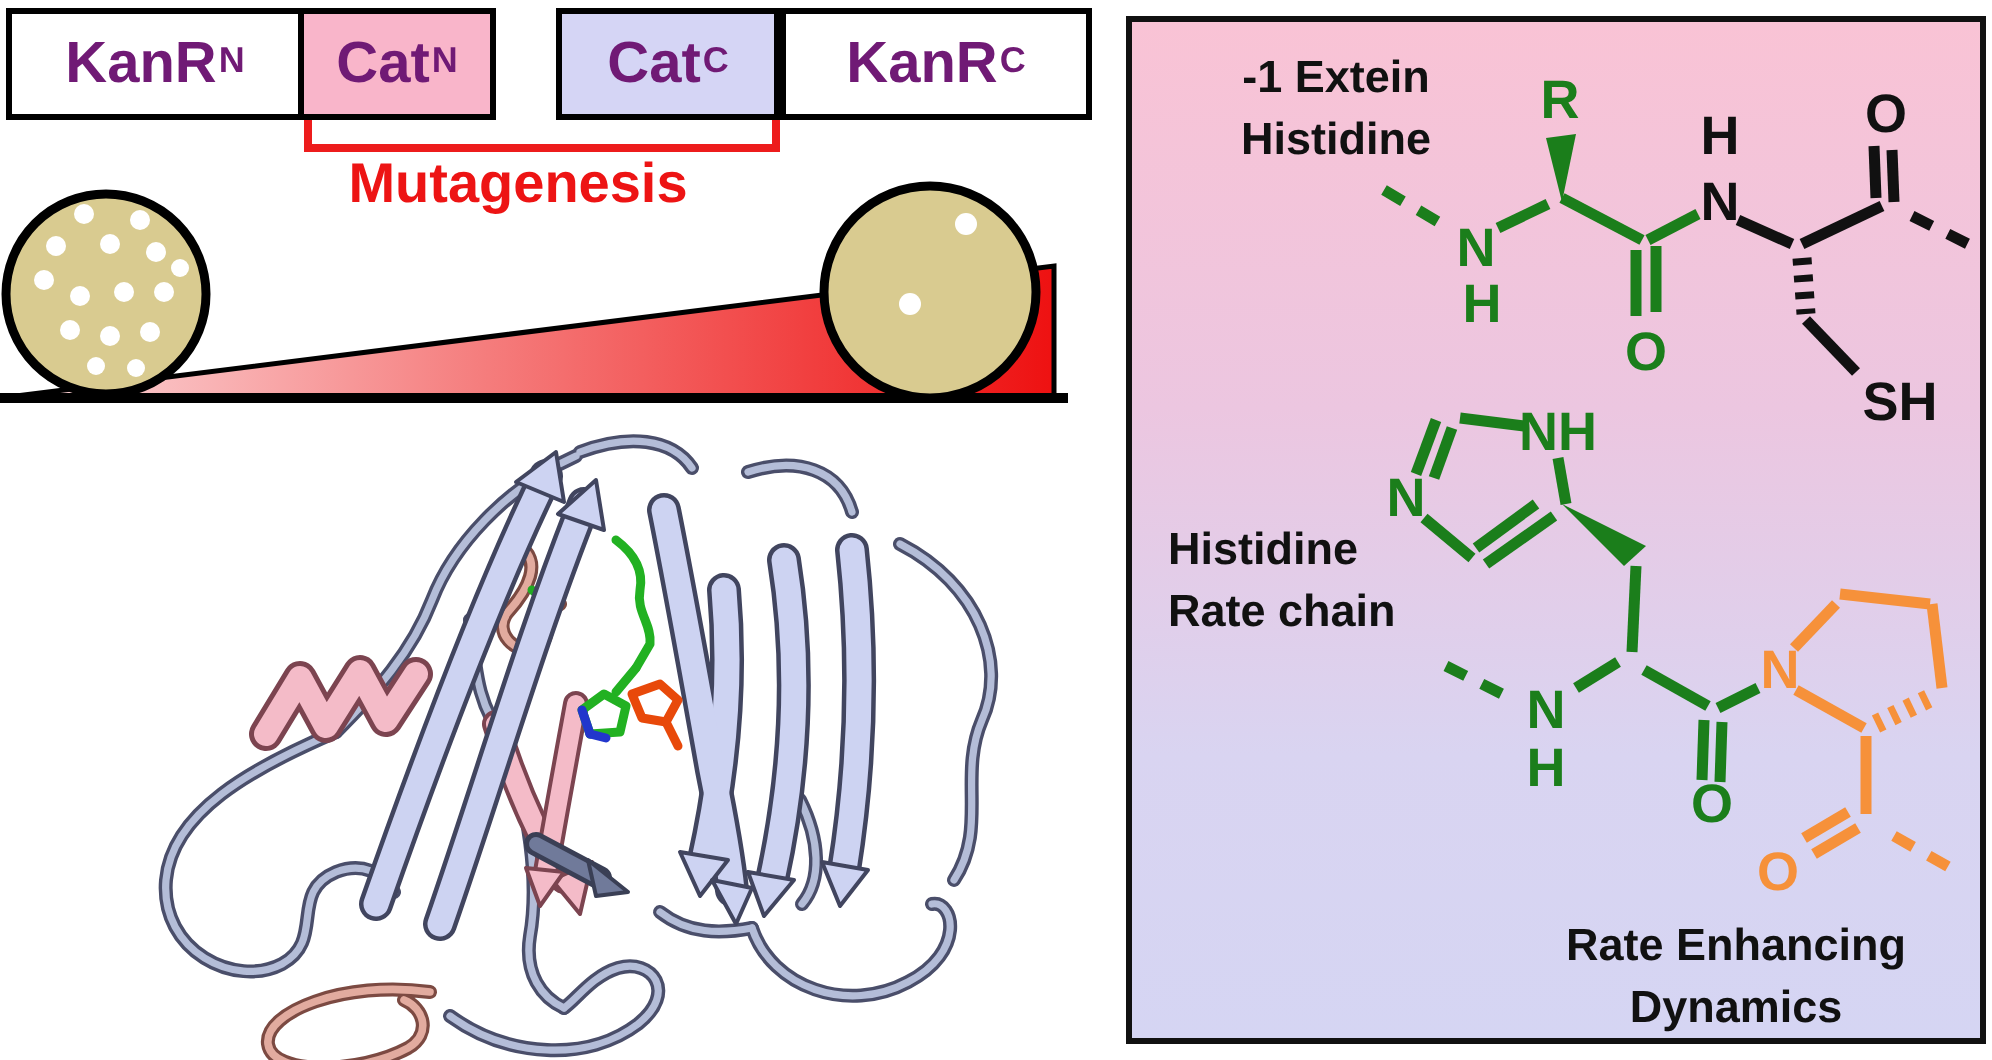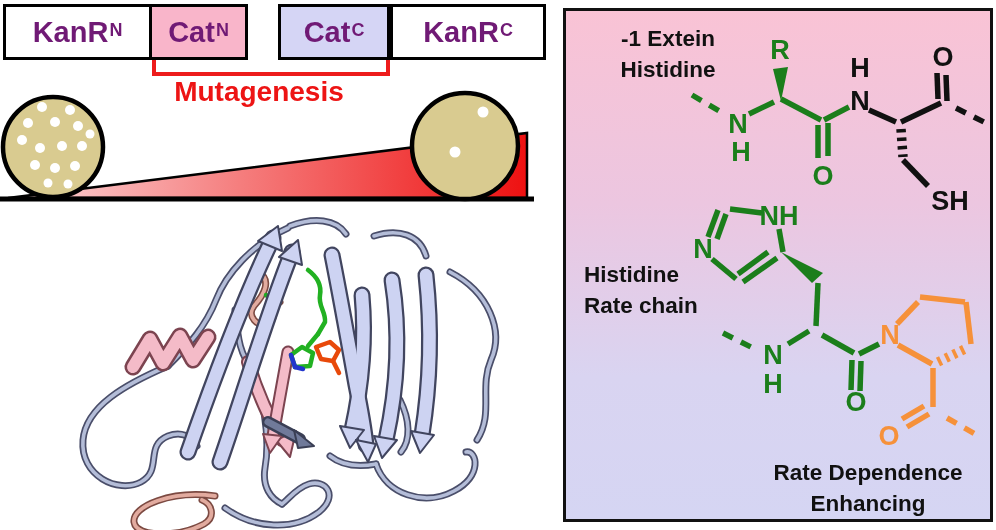--- a/index.html
+++ b/index.html
@@ -202,22 +202,22 @@
   <div id="panel">
     <div id="extein-label" class="panel-label">
       <div>-1 Extein</div>
       <div>Histidine</div>
     </div>
     <div id="histidine-label" class="panel-label">
       <div>Histidine</div>
       <div>Rate chain</div>
     </div>
     <div id="rate-label" class="panel-label">
-      <div>Rate Dependence</div>
-      <div>Enhancing</div>
+      <div>Rate Enhancing</div>
+      <div>Dynamics</div>
     </div>
 
     <svg class="abs" style="left:0;top:0;" width="424" height="508" viewBox="0 0 424 508">
 
       <g>
         <g stroke="#1b7e1b" stroke-width="5.5" fill="none" stroke-linecap="butt">
           <path d="M 126,84 L 160,104" stroke-dasharray="11 9"></path>
           <path d="M 183,103 L 208,91"></path>
           <path d="M 215,88 L 255,109"></path>
           <path d="M 252,114 L 252,147"></path>

